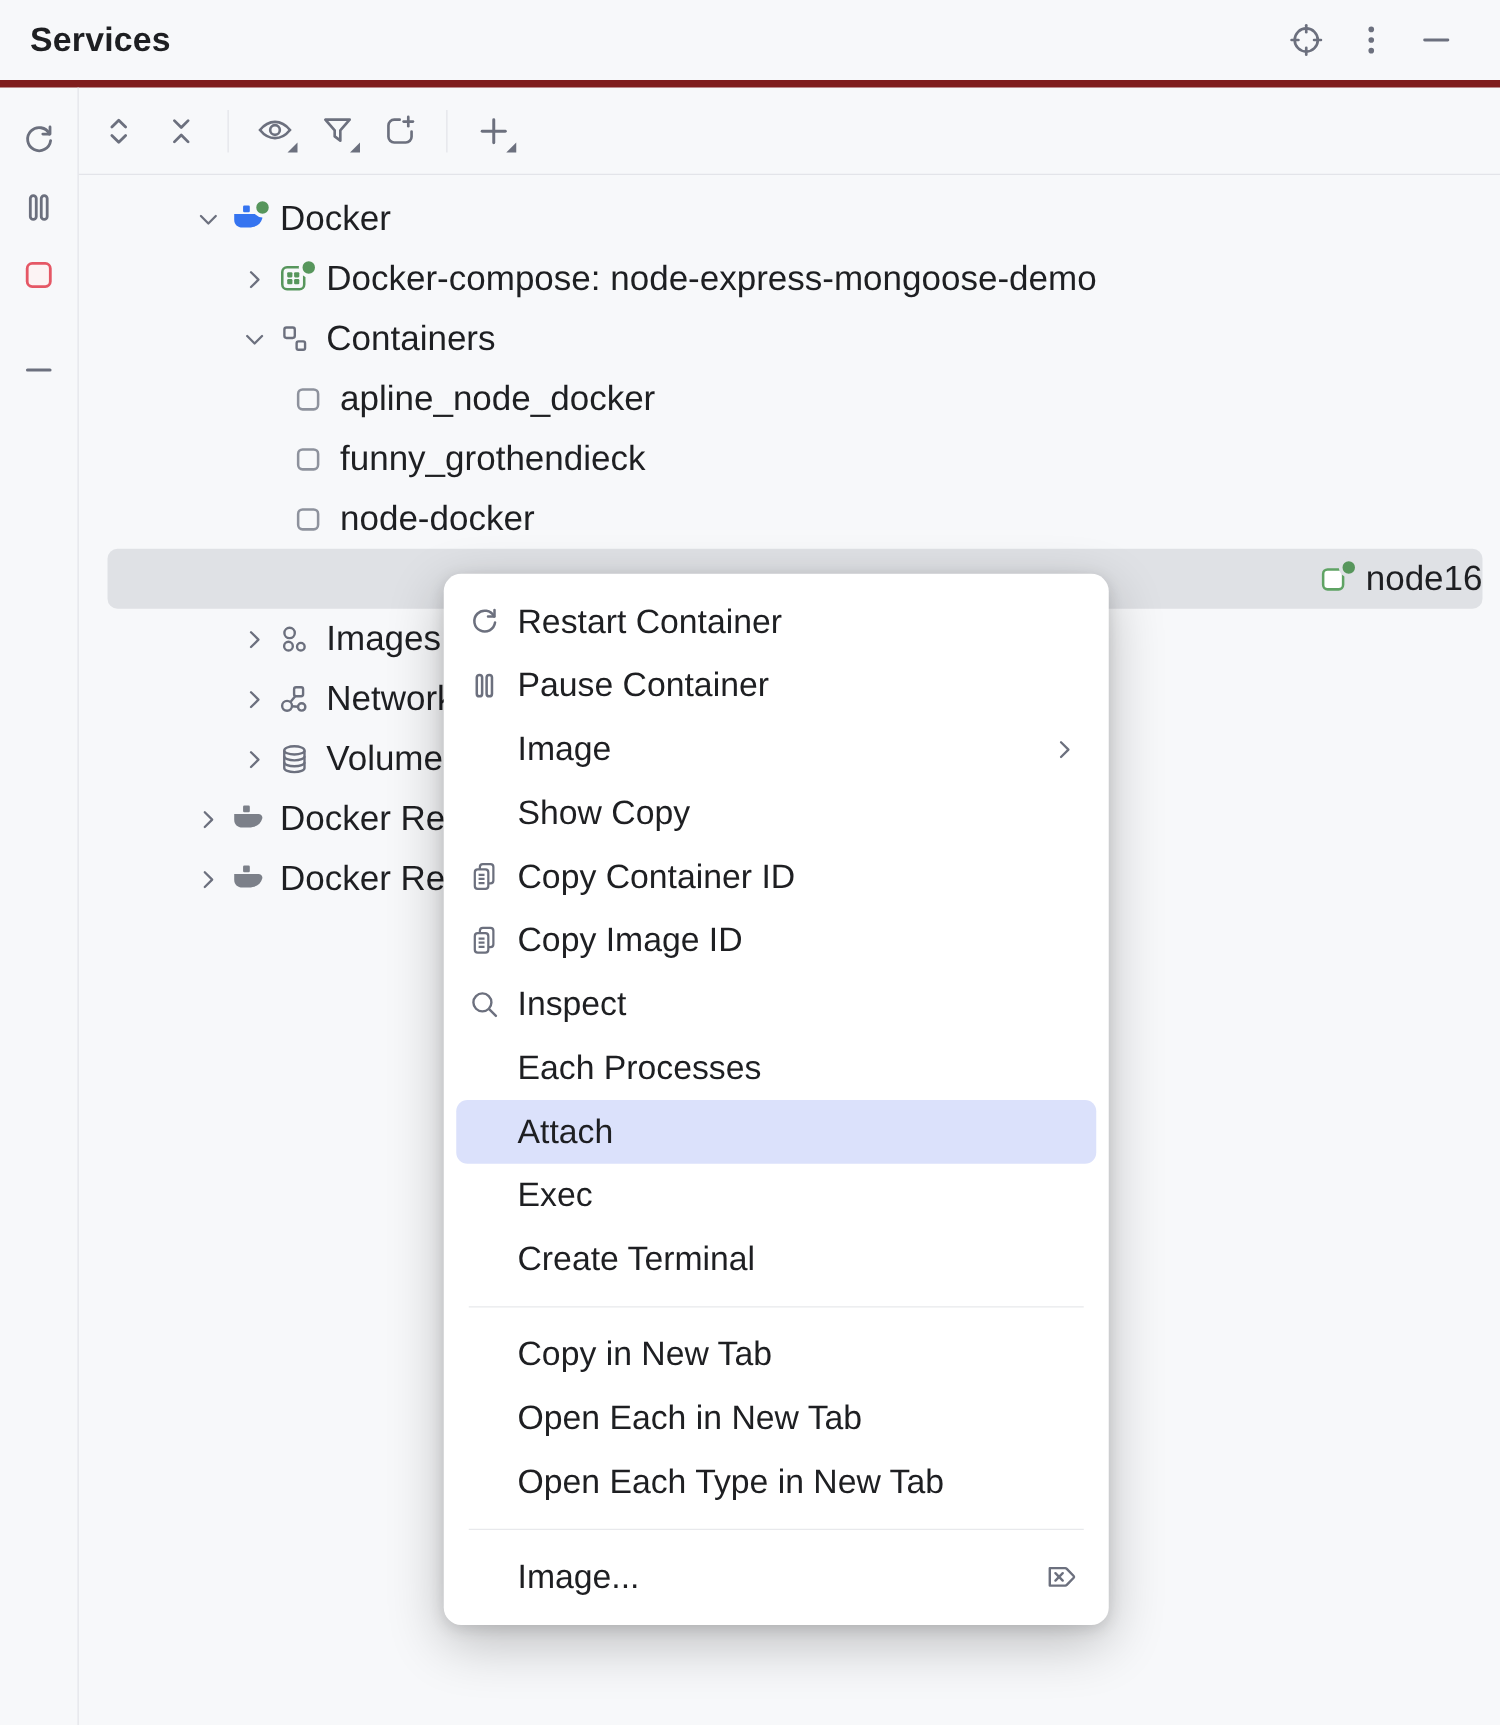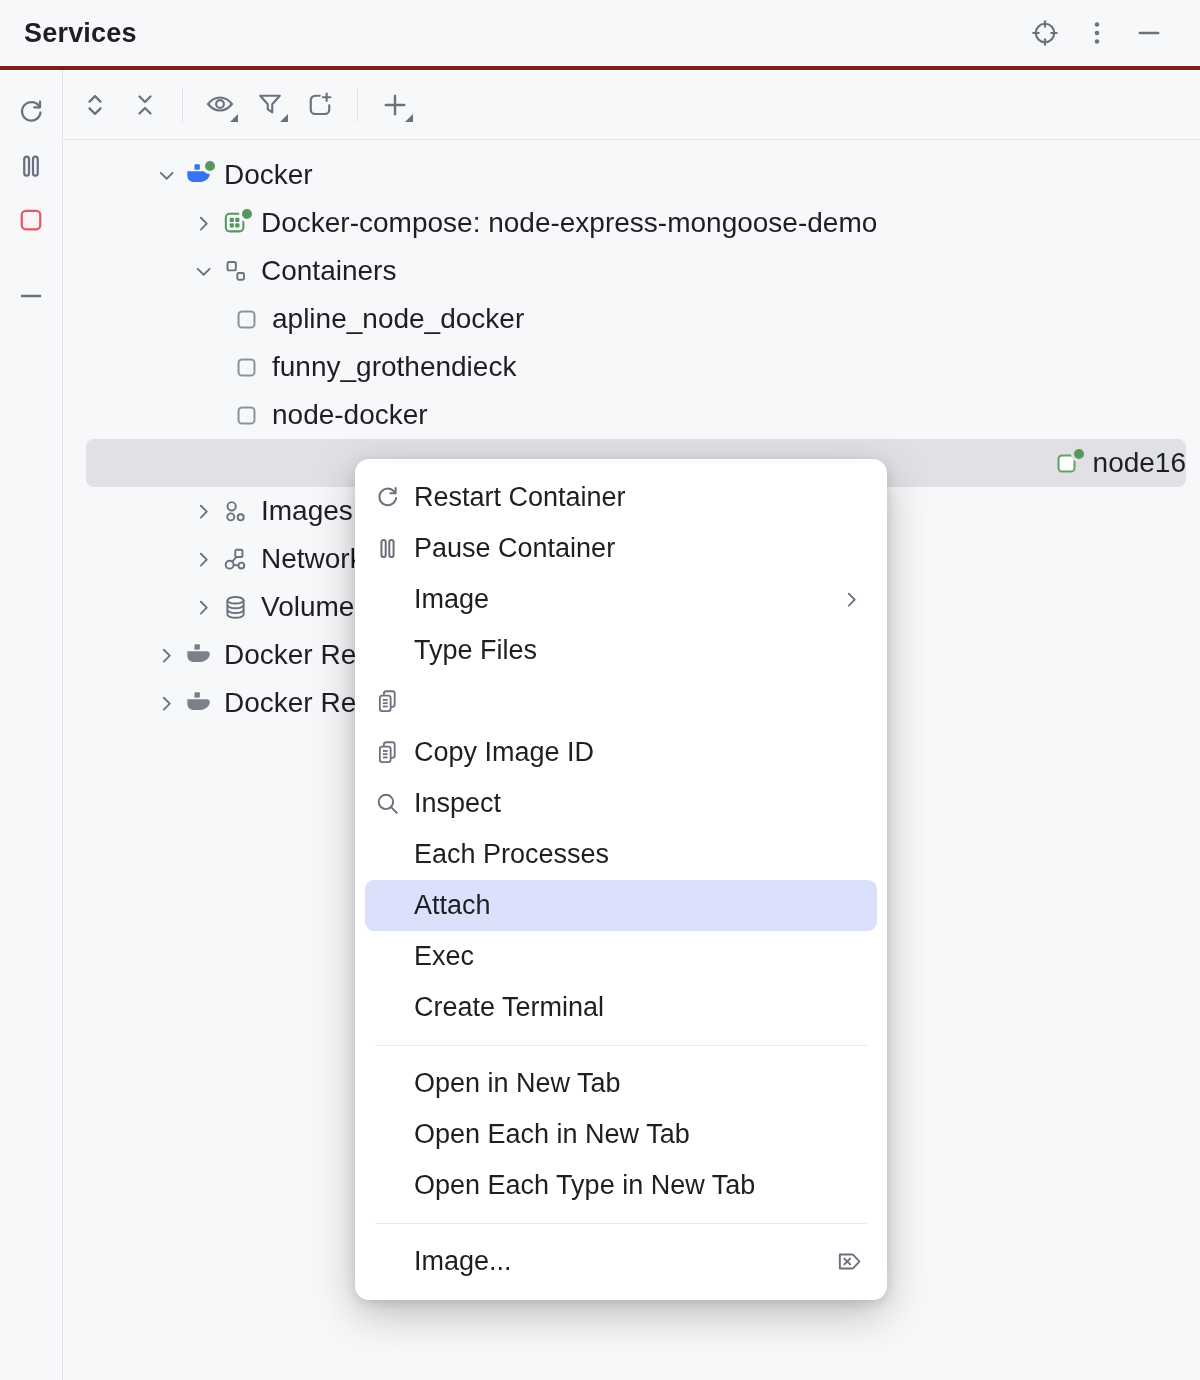--- a/index.html
+++ b/index.html
@@ -16,21 +16,21 @@
   .s28{width:30px;height:30px;}
   .gray{color:#6C707E;}
   .c-blue{color:#3574F0;}
   .c-graywhale{color:#7C8089;}
   .c-stopped{color:#8E929D;}
   .c-running{color:#5FA364;}
 
   
   .hdr{
     height:70px;display:flex;align-items:center;
-    padding:0 36px 0 24px;border-bottom:4px solid #7f1d1d;box-sizing:border-box;
+    padding:0 36px 0 24px;border-bottom:6px solid #7f1d1d;box-sizing:border-box;
   }
   .hdr-title{font-size:27px;font-weight:700;letter-spacing:.2px;}
   .hdr-actions{margin-left:auto;display:flex;align-items:center;gap:22px;}
   .ibtn{width:30px;height:30px;display:flex;align-items:center;justify-content:center;
     border-radius:6px;position:relative;cursor:default;}
 
   
   .main{position:absolute;top:70px;left:0;right:0;bottom:0;display:flex;}
   .lstrip{
     width:63px;box-sizing:border-box;border-right:1px solid #E3E4E9;
@@ -497,28 +497,29 @@
       <span class="mi-ic"></span>
       <span class="mi-lbl">Image</span>
       <span class="mi-end gray">
           <svg class="ic s22">
             <use href="#s-chev-right"></use>
           </svg>
         </span>
     </li>
     <li class="mi">
       <span class="mi-ic"></span>
-      <span class="mi-lbl">Type Files</span>
+      <span class="mi-lbl">Show Copy</span>
     </li>
     <li class="mi">
       <span class="mi-ic gray">
           <svg class="ic s26">
             <use href="#s-copy"></use>
           </svg>
         </span>
+      <span class="mi-lbl">Copy Container ID</span>
     </li>
     <li class="mi">
       <span class="mi-ic gray">
           <svg class="ic s26">
             <use href="#s-copy"></use>
           </svg>
         </span>
       <span class="mi-lbl">Copy Image ID</span>
     </li>
     <li class="mi">
@@ -545,21 +546,21 @@
       <span class="mi-ic"></span>
       <span class="mi-lbl">Create Terminal</span>
     </li>
   </ul>
 
   <div class="menu-sep"></div>
 
   <ul>
     <li class="mi">
       <span class="mi-ic"></span>
-      <span class="mi-lbl">Open in New Tab</span>
+      <span class="mi-lbl">Copy in New Tab</span>
     </li>
     <li class="mi">
       <span class="mi-ic"></span>
       <span class="mi-lbl">Open Each in New Tab</span>
     </li>
     <li class="mi">
       <span class="mi-ic"></span>
       <span class="mi-lbl">Open Each Type in New Tab</span>
     </li>
   </ul>

